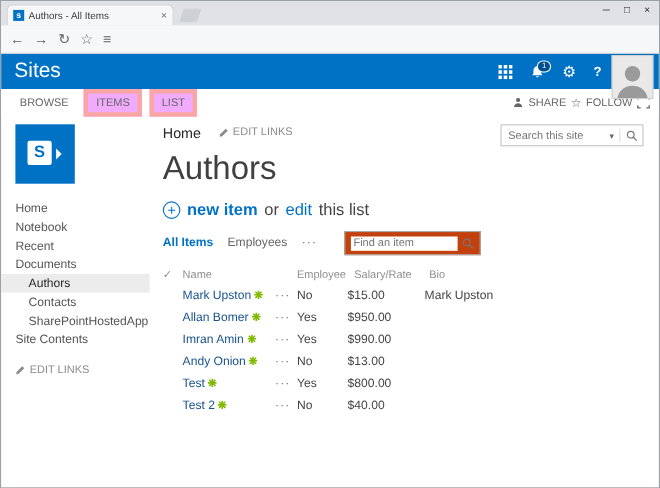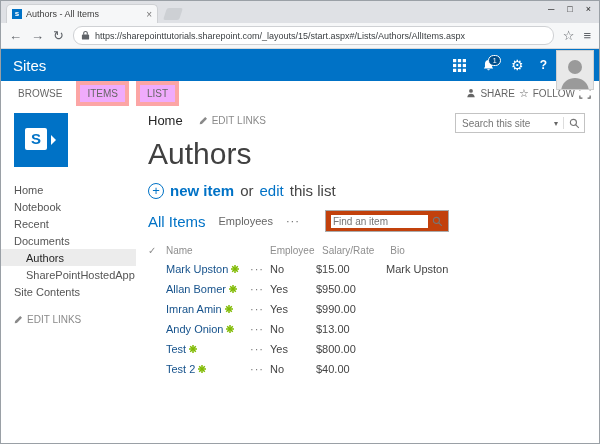--- a/index.html
+++ b/index.html
@@ -14,21 +14,21 @@
   .tab-close{font-size:10px;color:#777;flex:0 0 auto;cursor:pointer}
   .newtab{width:16px;height:12px;background:#cdd0d4;margin-left:7px;margin-bottom:3px;transform:skewX(-18deg);border-radius:2px}
   .winctl{position:absolute;right:8px;top:3px;display:flex;gap:13px;font-size:9px;color:#222}
   .toolbar{height:26px;background:#f6f7f8;border-bottom:1px solid #d5d7da;display:flex;align-items:center;padding:0 8px;gap:9px;box-sizing:border-box}
   .tb-ic{color:#5f6368;font-size:13px;line-height:1;cursor:pointer}
   .addressbar{flex:1;height:17px;background:#fff;border:1px solid #cfd1d4;border-radius:9px;display:flex;align-items:center;padding:0 7px;gap:5px;min-width:0}
   .url{font-size:9px;color:#3c4043;white-space:nowrap;overflow:hidden;text-overflow:ellipsis}
 
   
   .suitebar{height:32px;background:#0072c6;display:flex;align-items:center;padding-left:12px;position:relative}
-  .suite-title{color:#fff;font-size:15px}
+  .suite-title{color:#fff;font-size:19px}
   .suite-icons{position:absolute;right:52px;top:0;height:32px;display:flex;align-items:center;gap:16px}
   .suite-ic{cursor:pointer;display:flex;align-items:center}
   .bell-wrap{position:relative}
   .badge{position:absolute;top:-4px;right:-6px;min-width:9px;height:9px;padding:0 1px;background:#004e8c;border:1px solid #fff;border-radius:6px;color:#fff;font-size:7px;line-height:9px;text-align:center}
   .gear-glyph{color:#fff;font-size:14px;line-height:1}
   .help-glyph{color:#fff;font-size:12px;font-weight:bold}
   .avatar{position:absolute;right:5px;top:49px;width:38px;height:40px;background:#e9e9e9;border:1px solid #cfcfcf;z-index:6;display:flex;align-items:flex-end;justify-content:center;overflow:hidden;box-sizing:border-box}
 
   
   .ribbon{height:24px;background:#fff;display:flex;align-items:center;padding:0 10px;position:relative;box-sizing:border-box}
@@ -58,21 +58,21 @@
   .sitesearch{position:absolute;right:14px;top:8px;width:130px;height:20px;border:1px solid #c3c3c3;display:flex;align-items:center;padding:0 4px;gap:5px;box-sizing:border-box;background:#fff}
   .sitesearch input{flex:1;border:none;outline:none;font-size:10px;color:#767676;min-width:0;font-family:inherit;background:transparent}
   .ss-drop{font-size:8px;color:#666;cursor:pointer}
   .ss-sep{width:1px;height:12px;background:#ddd}
   .page-title{font-size:30px;font-weight:300;color:#404040;margin:8px 0 12px 0;line-height:1.1}
   .newbar{display:flex;align-items:center;gap:6px;font-size:15px;color:#444;margin-bottom:11px}
   .plus-circle{width:16px;height:16px;border:1px solid #0072c6;border-radius:50%;color:#0072c6;font-size:13px;line-height:14px;text-align:center;box-sizing:border-box;flex:0 0 auto}
   .link-blue{color:#0072c6;cursor:pointer}
   .bold{font-weight:bold}
   .views-row{display:flex;align-items:center;gap:13px;margin-bottom:9px}
-  .view-selected{font-size:15px;color:#0072c6;font-weight:normal;cursor:pointer}
+  .view-selected{font-size:11px;color:#0072c6;font-weight:bold;cursor:pointer}
   .view-other{font-size:11px;color:#666;cursor:pointer}
   .views-more{color:#666;font-size:11px;letter-spacing:1px;cursor:pointer}
   .findbox{width:124px;height:22px;border:1px solid #ababab;display:flex;align-items:center;padding:0 5px;gap:4px;box-sizing:border-box;margin-left:12px;background:#c2410c}
   .findbox input{flex:1;border:none;outline:none;font-size:10px;color:#767676;min-width:0;font-family:inherit}
 
   
   .thead{display:flex;align-items:center;height:18px}
   .thead .hd{font-size:10px;color:#8e8e8e}
   .trow{display:flex;align-items:center;height:20px;font-size:11px;color:#444}
   .col-check{flex:0 0 18px}
@@ -102,29 +102,20 @@
       <span>─</span>
       <span>□</span>
       <span>×</span>
     </div>
   </div>
 
   <div class="toolbar">
     <span class="tb-ic">←</span>
     <span class="tb-ic">→</span>
     <span class="tb-ic">↻</span>
-    <div class="addressbar">
-      <span style="display:flex">
-        <svg width="9" height="11" viewBox="0 0 10 11">
-            <rect x="1" y="4.5" width="8" height="5.5" rx="1" fill="#5f6368"></rect>
-            <path d="M3 4.7V3a2 2 0 0 1 4 0v1.7" fill="none" stroke="#5f6368" stroke-width="1.2"></path>
-          </svg>
-      </span>
-      <span class="url">https://sharepointtutorials.sharepoint.com/_layouts/15/start.aspx#/Lists/Authors/AllItems.aspx</span>
-    </div>
     <span class="tb-ic">☆</span>
     <span class="tb-ic">≡</span>
   </div>
 
   <div class="suitebar">
     <span class="suite-title">Sites</span>
     <div class="suite-icons">
       <span class="suite-ic">
         <svg width="13" height="13" viewBox="0 0 12 12">
             <g fill="#fff">
@@ -191,20 +182,21 @@
       <div class="logo">
         <span class="logo-inner">S</span>
         <span class="logo-chev"></span>
       </div>
       <div class="nav">
         <div class="nav-item">Home</div>
         <div class="nav-item">Notebook</div>
         <div class="nav-item">Recent</div>
         <div class="nav-item">Documents</div>
         <div class="nav-item sub selected">Authors</div>
+        <div class="nav-item sub">Contacts</div>
         <div class="nav-item sub">SharePointHostedApp</div>
         <div class="nav-item">Site Contents</div>
       </div>
       <div class="side-editlinks">
         <span style="display:flex">
           <svg width="9" height="9" viewBox="0 0 12 12">
               <path d="M8.3 1.3l2.4 2.4-6.8 6.8-3 .6.6-3z" fill="#8a8a8a"></path>
             </svg>
         </span>
         <span>EDIT LINKS</span>

